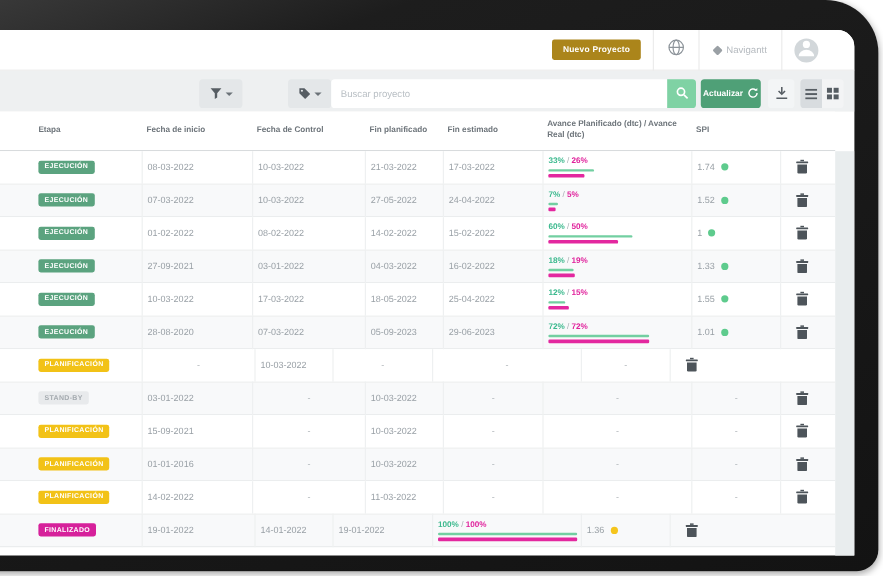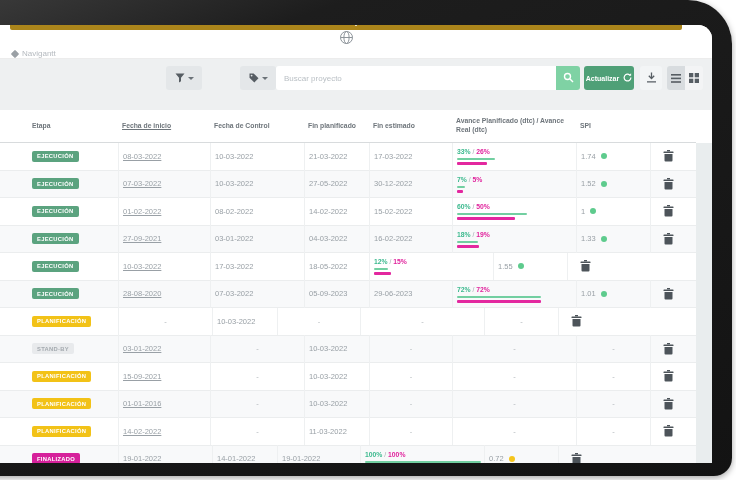--- a/index.html
+++ b/index.html
@@ -11,33 +11,33 @@
   .bezel { position: absolute; left: -24px; top: 0; width: 756px; height: 476px;
     background: linear-gradient(160deg, #3a3a3a 0%, #1d1d1d 18%, #131313 100%);
     border-radius: 0 44px 18px 14px; box-shadow: 0 2px 6px rgba(0,0,0,.35); }
 
   
   .screen { position: absolute; left: 0; top: 25px; width: 712px; height: 438px;
     background: #ffffff; border-radius: 0 14px 0 0; overflow: hidden; }
 
   
   .appbar { position: relative; height: 34px; background: #fff; border-bottom: 1px solid #ececec;
-    display: flex; justify-content: flex-end; padding-right: 20px; flex-direction: column; }
+    display: flex; align-items: center; justify-content: flex-end; padding-right: 20px; }
   .appbar .sep { width: 1px; height: 34px; background: #ececec; }
   .btn-gold { background: #ab851b; color: #fff; border: none; border-radius: 2px;
     font-size: 7px; font-weight: bold; padding: 5px 9px; margin: 0 10px; cursor: pointer;
     font-family: inherit; letter-spacing: .2px; }
   .icon-box { display: flex; align-items: center; justify-content: center; padding: 0 11px; height: 34px; }
   .brand { display: flex; align-items: center; gap: 4px; padding: 0 12px; color: #b5babf; font-size: 8px; }
   .brand-mark { width: 6px; height: 6px; background: #9aa0a5; transform: rotate(45deg); border-radius: 1px; }
   .avatar { width: 20px; height: 20px; border-radius: 50%; background: #d2d7da; margin: 0 10px;
     display: flex; align-items: flex-end; justify-content: center; overflow: hidden; }
 
   
-  .toolbar { position: relative; height: 51px; background: #eef0f1; }
+  .toolbar { position: relative; height: 34px; background: #eef0f1; }
   .tbtn { position: absolute; top: 7px; height: 24px; border: none; border-radius: 3px;
     background: #e4e7e9; display: flex; align-items: center; justify-content: center; gap: 3px; cursor: pointer; }
   .caret { width: 0; height: 0; border-left: 3px solid transparent; border-right: 3px solid transparent;
     border-top: 3.5px solid #6b7278; }
   .t-filter { left: 166px; width: 36px; }
   .t-tag { left: 240px; width: 36px; }
   .search-input { position: absolute; left: 276px; top: 7px; width: 280px; height: 24px;
     border: none; border-radius: 3px 0 0 3px; background: #fff; padding: 0 8px; font-size: 8px;
     color: #5a6166; font-family: inherit; outline: none; }
   .search-input::placeholder { color: #b9bfc4; }
@@ -54,21 +54,21 @@
   .thead { display: flex; align-items: center; height: 33px; background: #fff;
     border-bottom: 1px solid #d8dbdd; padding-left: 28px; width: 696px; }
   .hcell { font-size: 6.8px; font-weight: bold; color: #6e757b; line-height: 1.3; padding-left: 4px; }
   .tbody { width: 696px; }
   .trow { display: flex; align-items: center; height: 27.5px; border-bottom: 1px solid #ebedee;
     padding-left: 28px; background: #fff; }
   .trow:nth-child(even) { background: #f8f9fa; }
   .cell { height: 27.5px; display: flex; align-items: center; padding-left: 4px; font-size: 7.5px;
     color: #99a0a6; overflow: hidden; }
   .trow .cell + .cell { border-left: 1px solid #eef0f1; }
-  .c1 { width: 90px; } .c2 { width: 92px; text-decoration: underline; } .c3 { width: 94px; } .c4 { width: 65px; }
+  .c1 { width: 90px; } .c2 { width: 92px; } .c3 { width: 94px; } .c4 { width: 65px; }
   .c5 { width: 83px; } .c6 { width: 124px; } .c7 { width: 74px; } .c8 { width: 32px; justify-content: center; }
   .cell.dash { justify-content: center; color: #aeb4b8; padding-right: 4px; }
   .badge { font-size: 5.8px; font-weight: bold; letter-spacing: .3px; padding: 2.5px 5px;
     border-radius: 2px; white-space: nowrap; }
   .prog { flex-direction: column; align-items: flex-start; justify-content: center; padding-top: 3px; }
   .pctline { font-size: 6.8px; font-weight: bold; line-height: 1.1; margin-bottom: 3px; }
   .pct-planned { color: #3cb98e; } .pct-sep { color: #a7adb2; font-weight: normal; } .pct-real { color: #e0229c; }
   .bar { height: 2px; border-radius: 1px; margin-bottom: 2px; }
   .bar.planned { background: #72cfa1; }
   .bar.real { background: #e3289f; height: 3px; }
@@ -228,21 +228,21 @@
                   </svg></span></button>
             </div>
           </div>
           <div class="trow">
             <div class="cell c1">
               <span class="badge" style="background: rgb(91, 163, 127); color: rgb(255, 255, 255);">EJECUCIÓN</span>
             </div>
             <div class="cell c2">07-03-2022</div>
             <div class="cell c3">10-03-2022</div>
             <div class="cell c4">27-05-2022</div>
-            <div class="cell c5">30-12-2022</div>
+            <div class="cell c5">24-04-2022</div>
             <div class="cell c6 prog">
               <div class="pctline"><span class="pct-planned">7%</span><span class="pct-sep"> / </span><span class="pct-real">5%</span></div>
               <div class="bar planned" style="width: 8.12px;"></div>
               <div class="bar real" style="width: 5.8px;"></div>
             </div>
             <div class="cell c7">
               <span>1.52</span>
               <span class="spi-dot" style="background: rgb(94, 203, 141);"></span>
             </div>
             <div class="cell c8">
@@ -309,20 +309,21 @@
                   </svg></span></button>
             </div>
           </div>
           <div class="trow">
             <div class="cell c1">
               <span class="badge" style="background: rgb(91, 163, 127); color: rgb(255, 255, 255);">EJECUCIÓN</span>
             </div>
             <div class="cell c2">10-03-2022</div>
             <div class="cell c3">17-03-2022</div>
             <div class="cell c4">18-05-2022</div>
+            <div class="cell c5">25-04-2022</div>
             <div class="cell c6 prog">
               <div class="pctline"><span class="pct-planned">12%</span><span class="pct-sep"> / </span><span class="pct-real">15%</span></div>
               <div class="bar planned" style="width: 13.92px;"></div>
               <div class="bar real" style="width: 17.4px;"></div>
             </div>
             <div class="cell c7">
               <span>1.55</span>
               <span class="spi-dot" style="background: rgb(94, 203, 141);"></span>
             </div>
             <div class="cell c8">
@@ -467,21 +468,21 @@
             </div>
             <div class="cell c3">19-01-2022</div>
             <div class="cell c4">14-01-2022</div>
             <div class="cell c5">19-01-2022</div>
             <div class="cell c6 prog">
               <div class="pctline"><span class="pct-planned">100%</span><span class="pct-sep"> / </span><span class="pct-real">100%</span></div>
               <div class="bar planned" style="width: 116px;"></div>
               <div class="bar real" style="width: 116px;"></div>
             </div>
             <div class="cell c7">
-              <span>0.72</span>
+              <span>1.36</span>
               <span class="spi-dot" style="background: rgb(245, 197, 28);"></span>
             </div>
             <div class="cell c8">
               <button class="trash-btn"><span><svg width="11" height="12" viewBox="0 0 11 12">
                     <g fill="#4d545a">
                       <rect x="4" y="0" width="3" height="1.4"></rect>
                       <rect x="0.5" y="1.6" width="10" height="1.5" rx="0.4"></rect>
                       <path d="M1.5 4h8v6.6a1 1 0 0 1-1 1h-6a1 1 0 0 1-1-1z"></path>
                     </g>
                   </svg></span></button>

